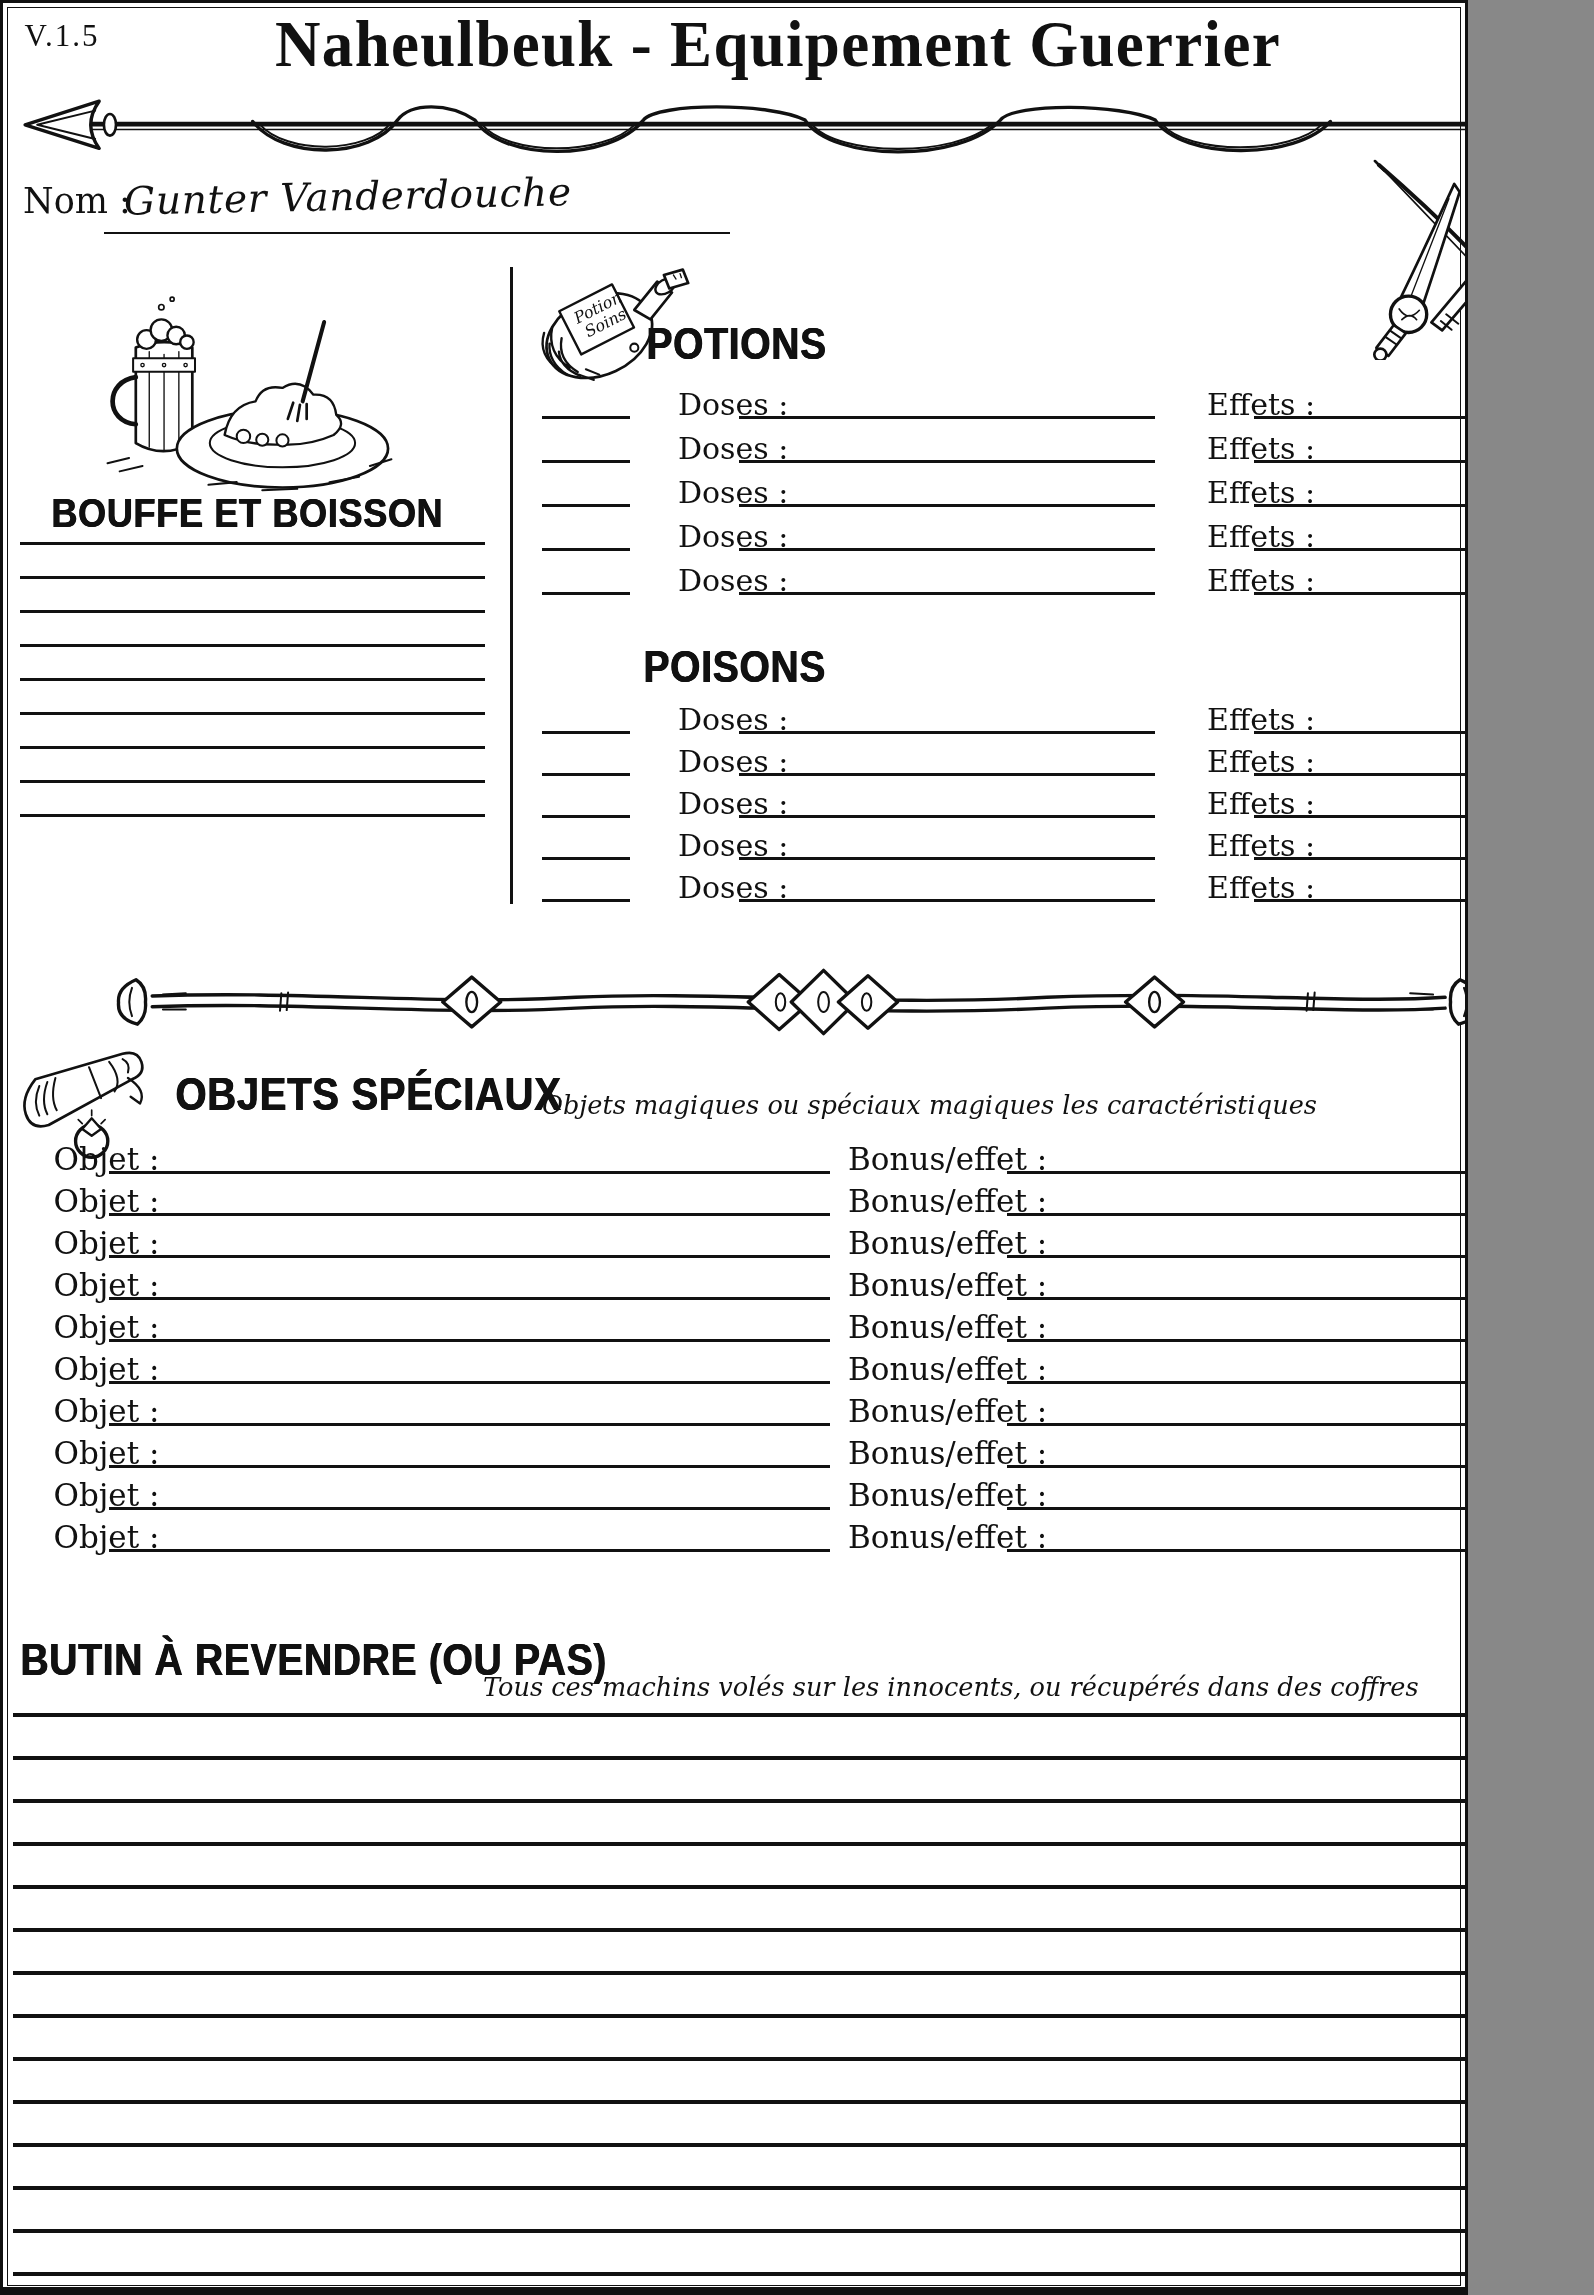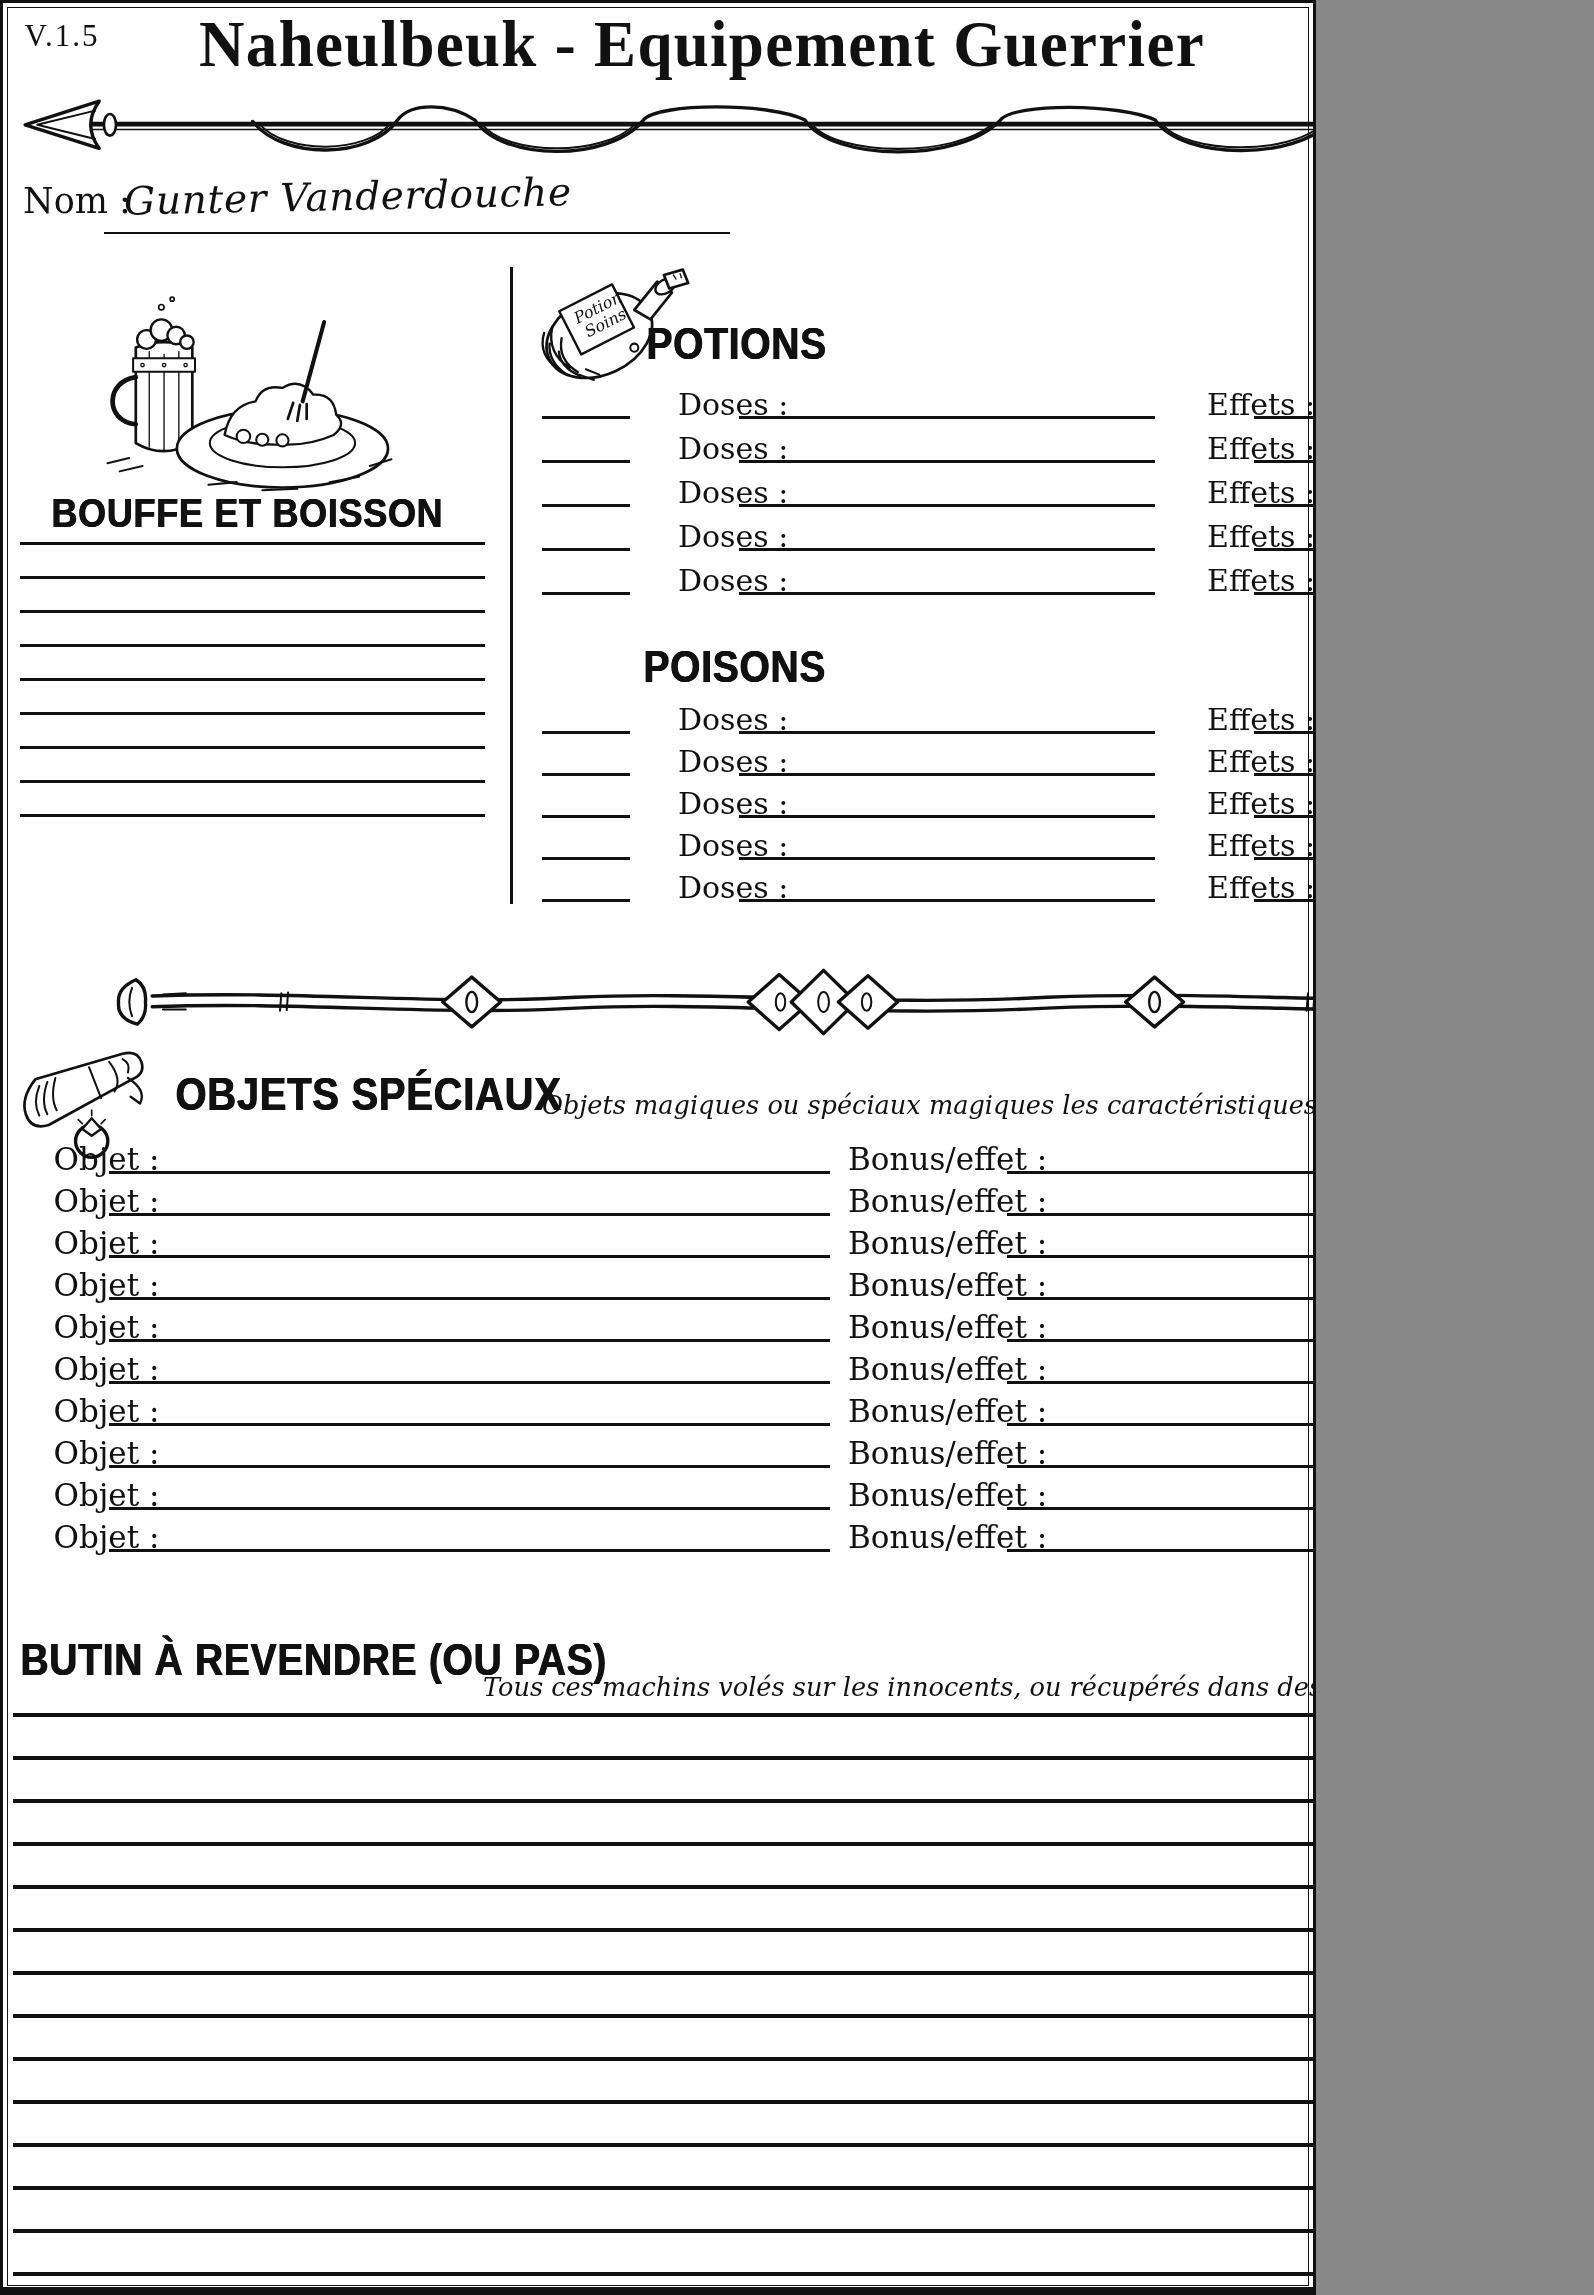--- a/index.html
+++ b/index.html
@@ -1,19 +1,19 @@
 <!DOCTYPE html>
 <html style="font-size:10.8px"><head>
 <meta charset="utf-8">
 <style>
   :root{ --ink:#111; --paper:#fff; }
   *{ margin:0; padding:0; box-sizing:border-box; }
   html,body{ background:#888; }
   .page{
-    position:relative; width:1316px; height:2295px; background:var(--paper);
+    position:relative; width:1468px; height:2295px; background:var(--paper);
     color:var(--ink); overflow:hidden;
     border-left:3.4px solid var(--ink); border-top:3.4px solid var(--ink);
     border-right:3.4px solid var(--ink); border-bottom:8px solid var(--ink);
     font-family:"Liberation Serif",serif;
   }
   .inner-frame{ position:absolute; left:4px; top:4px; right:4px; bottom:1.3px;
     border:1.3px solid var(--ink); pointer-events:none; }
 
   .version{ position:absolute; top:15px; left:21.6px;
     font:31px "Liberation Serif",serif; letter-spacing:2px; }

